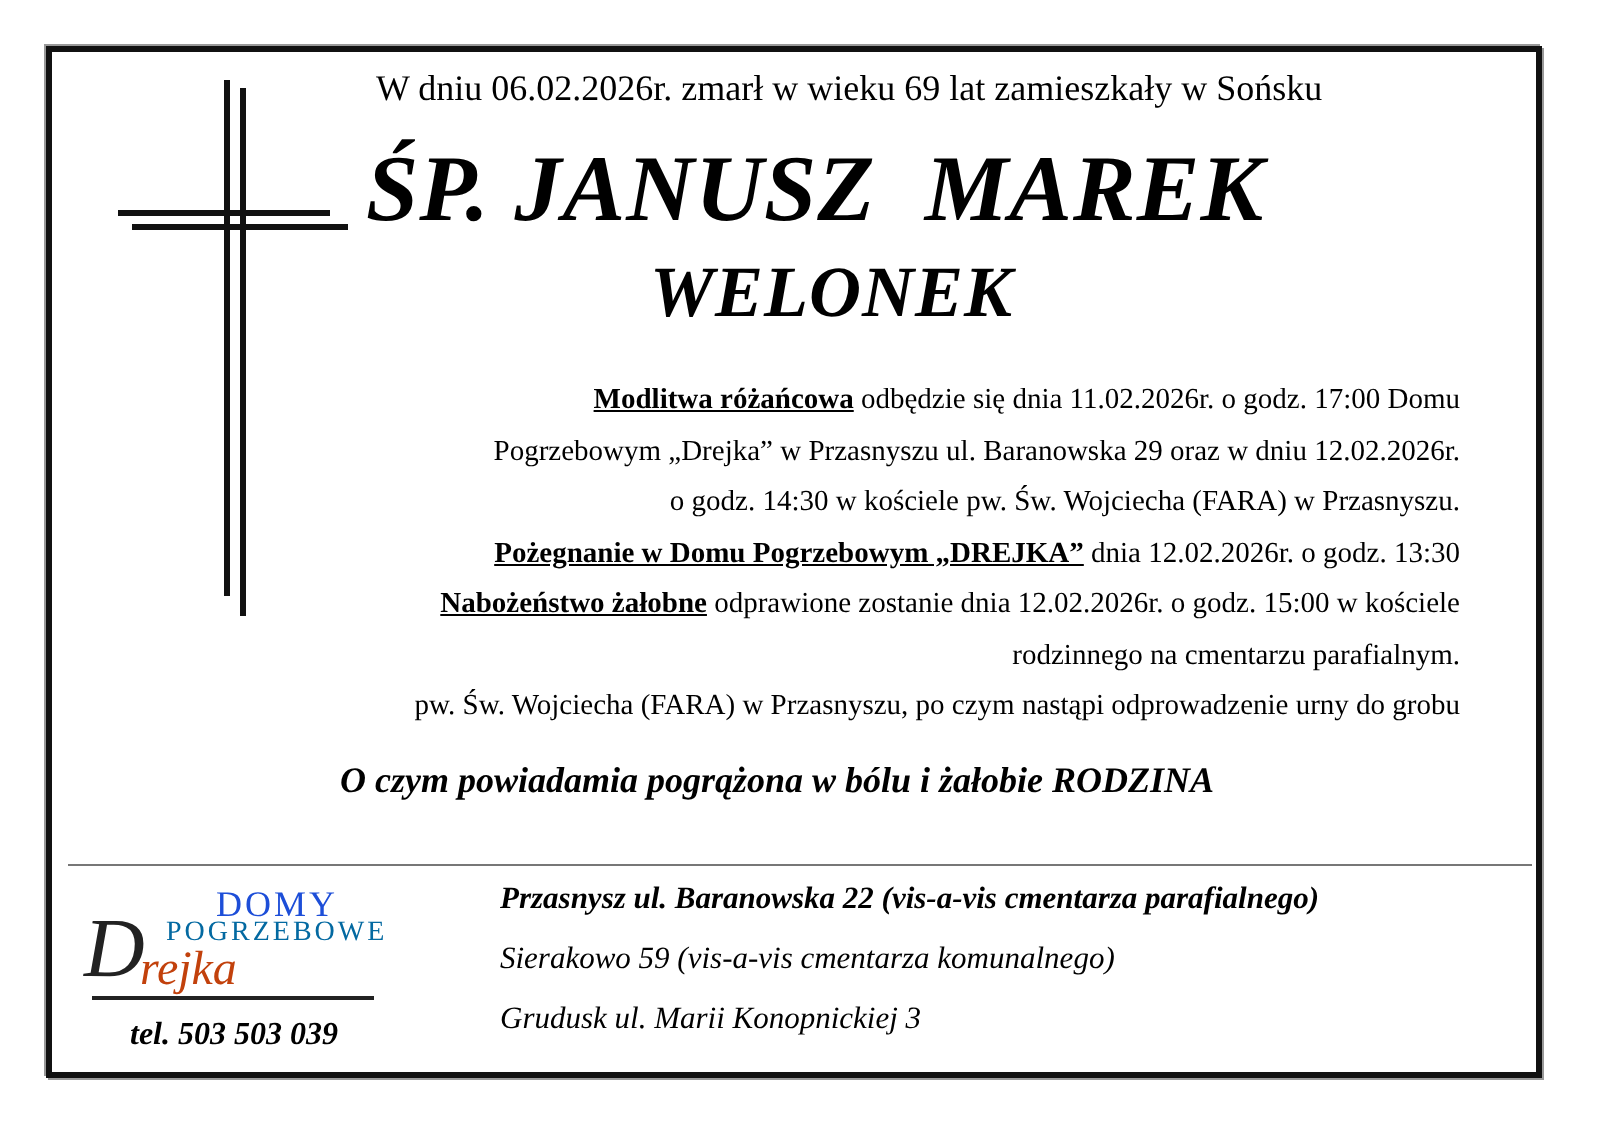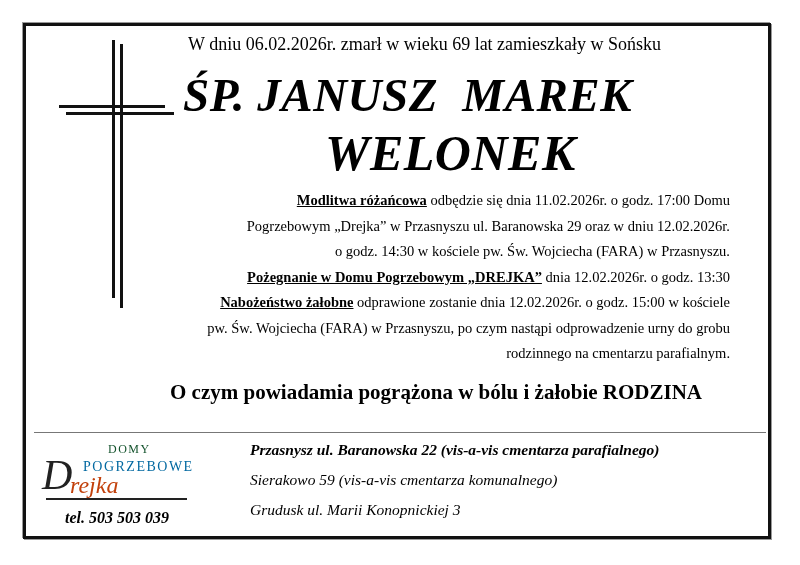--- a/index.html
+++ b/index.html
@@ -12,32 +12,32 @@
     }
 
     .cross-v1 { position: absolute; left: 112px; top: 40px; width: 3px; height: 258px; background: #111; }
     .cross-v2 { position: absolute; left: 120px; top: 44px; width: 3px; height: 264px; background: #111; }
     .cross-h1 { position: absolute; left: 59px; top: 105px; width: 106px; height: 3px; background: #111; }
     .cross-h2 { position: absolute; left: 66px; top: 112px; width: 108px; height: 3px; background: #111; }
 
     .header-line { position: absolute; left: 188px; top: 34px; font-size: 18px; white-space: nowrap; }
 
     .name1 { position: absolute; left: 183px; top: 72px; font-size: 47px; font-weight: bold; font-style: italic; white-space: pre; letter-spacing: 0.5px; line-height: 1; }
-    .name2 { position: absolute; left: 325px; top: 128px; font-size: 50px; font-weight: bold; font-style: italic; white-space: pre; letter-spacing: 0.5px; line-height: 1; }
+    .name2 { position: absolute; left: 325px; top: 128px; font-size: 36px; font-weight: bold; font-style: italic; white-space: pre; letter-spacing: 0.5px; line-height: 1; }
 
     .body-text { position: absolute; left: 170px; top: 188px; width: 560px; font-size: 14.5px; line-height: 25.5px; }
     .body-text p { margin: 0; white-space: nowrap; text-align: right; }
     .u { font-weight: bold; text-decoration: underline; }
 
-    .closing { position: absolute; left: 170px; top: 380px; font-size: 21px; font-weight: bold; white-space: nowrap; }
+    .closing { position: absolute; left: 170px; top: 380px; font-size: 18px; font-weight: bold; font-style: italic; white-space: nowrap; }
 
     .divider { position: absolute; left: 34px; top: 432px; width: 732px; height: 1px; background: #777; }
 
     .logo { position: absolute; left: 40px; top: 440px; width: 160px; height: 66px; }
-    .logo-domy { position: absolute; left: 68px; top: 2px; font-size: 12px; letter-spacing: 1.5px; color: #14532d; }
+    .logo-domy { position: absolute; left: 68px; top: 2px; font-size: 18px; letter-spacing: 1.5px; color: #1d4ed8; }
     .logo-pogrz { position: absolute; left: 43px; top: 19px; font-size: 14px; letter-spacing: 1.5px; color: #0369a1; }
     .logo-big-d { position: absolute; left: 2px; top: 14px; font-size: 42px; font-style: italic; color: #222; line-height: 1; }
     .logo-rejka { position: absolute; left: 30px; top: 32px; font-size: 24px; font-style: italic; color: #c2410c; }
     .logo-underline { position: absolute; left: 6px; top: 58px; width: 141px; height: 2px; background: #222; }
 
     .tel { position: absolute; left: 65px; top: 509px; font-size: 16px; font-weight: bold; font-style: italic; white-space: nowrap; }
 
     .addr { position: absolute; left: 250px; font-size: 15.5px; font-style: italic; white-space: nowrap; }
     .addr1 { top: 441px; font-weight: bold; }
     .addr2 { top: 471px; }
@@ -57,22 +57,22 @@
 
 <div class="name1">ŚP. JANUSZ  MAREK</div>
 <div class="name2">WELONEK</div>
 
 <div class="body-text">
   <p><span class="u">Modlitwa różańcowa</span><span> odbędzie się dnia 11.02.2026r. o godz. 17:00 Domu</span></p>
   <p><span>Pogrzebowym „Drejka” w Przasnyszu ul. Baranowska 29 oraz w dniu 12.02.2026r.</span></p>
   <p><span>o godz. 14:30 w kościele pw. Św. Wojciecha (FARA) w Przasnyszu.</span></p>
   <p><span class="u">Pożegnanie w Domu Pogrzebowym „DREJKA”</span><span> dnia 12.02.2026r. o godz. 13:30</span></p>
   <p><span class="u">Nabożeństwo żałobne</span><span> odprawione zostanie dnia 12.02.2026r. o godz. 15:00 w kościele</span></p>
+  <p><span>rodzinnego na cmentarzu parafialnym.</span></p>
   <p><span>pw. Św. Wojciecha (FARA) w Przasnyszu, po czym nastąpi odprowadzenie urny do grobu</span></p>
-  <p><span>rodzinnego na cmentarzu parafialnym.</span></p>
 </div>
 
 <div class="closing">O czym powiadamia pogrążona w bólu i żałobie RODZINA</div>
 
 <div class="divider"></div>
 
 <div class="logo">
   <span class="logo-domy">DOMY</span>
   <span class="logo-pogrz">POGRZEBOWE</span>
   <span class="logo-big-d">D</span>

